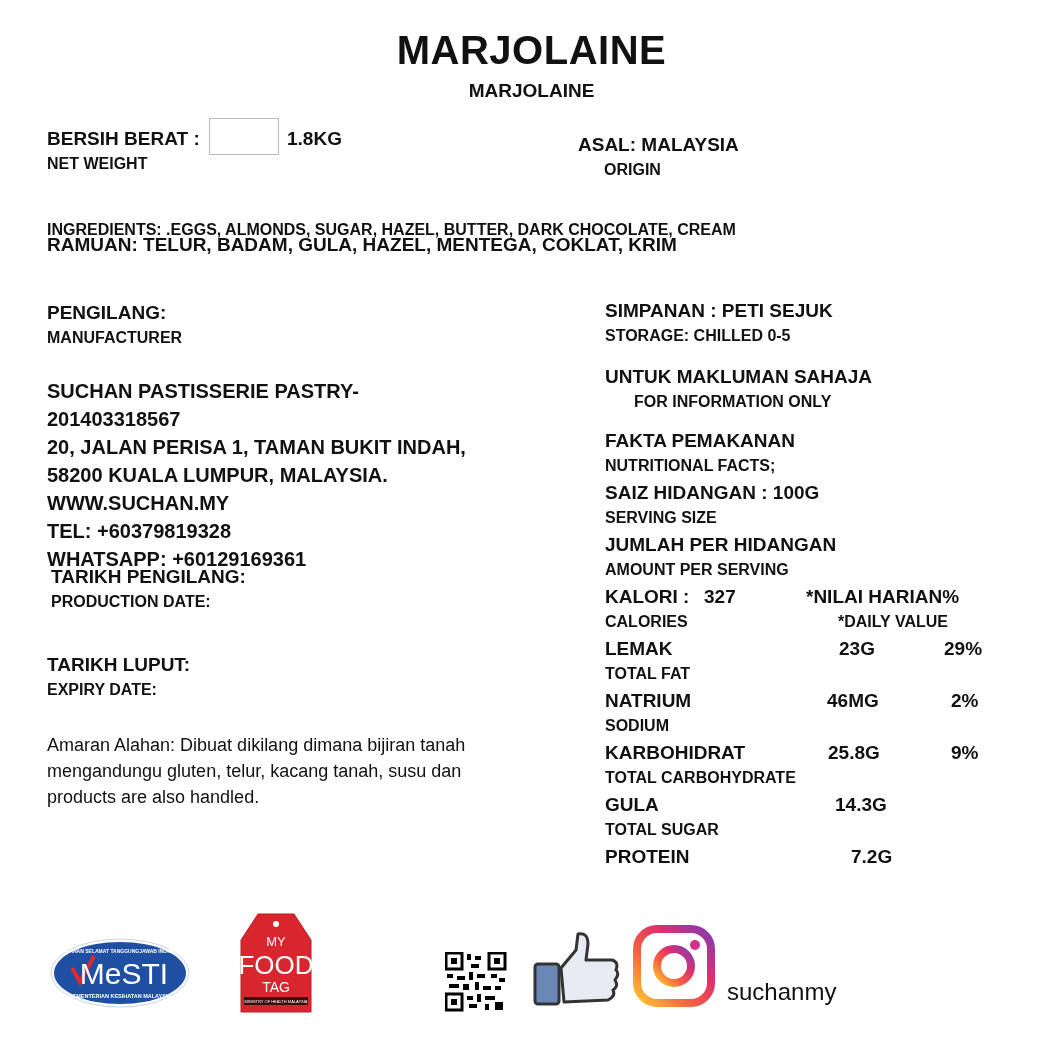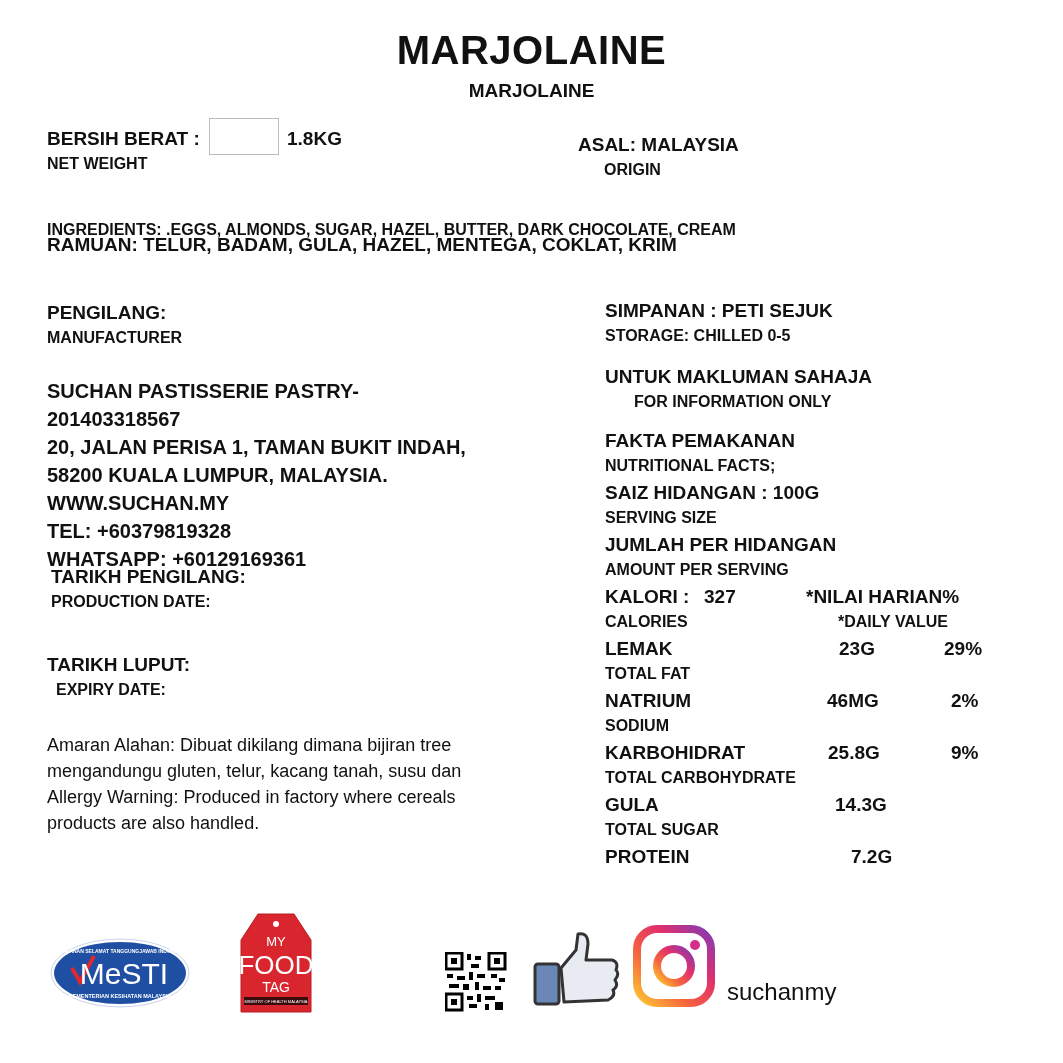--- a/index.html
+++ b/index.html
@@ -39,26 +39,25 @@
 <div class="abs b20" style="left:47px;top:388px;">201403318567</div>
 <div class="abs b20" style="left:47px;top:416px;">20, JALAN PERISA 1, TAMAN BUKIT INDAH,</div>
 <div class="abs b20" style="left:47px;top:444px;">58200 KUALA LUMPUR, MALAYSIA.</div>
 <div class="abs b20" style="left:47px;top:472px;">WWW.SUCHAN.MY</div>
 <div class="abs b20" style="left:47px;top:500px;">TEL: +60379819328</div>
 <div class="abs b20" style="left:47px;top:528px;">WHATSAPP: +60129169361</div>
 
 <div class="abs b19" style="left:51px;top:566px;">TARIKH  PENGILANG:</div>
 <div class="abs s16" style="left:51px;top:593px;">PRODUCTION DATE:</div>
 <div class="abs b19" style="left:47px;top:654px;">TARIKH  LUPUT:</div>
-<div class="abs s16" style="left:47px;top:681px;margin-left:9px;">EXPIRY DATE:</div>
+<div class="abs s16" style="left:47px;top:681px;">EXPIRY DATE:</div>
 
 <div class="allergy">
-  <div>Amaran Alahan: Dibuat dikilang dimana bijiran tree</div>
+  <div>Amaran Alahan: Dibuat dikilang dimana bijiran tanah</div>
   <div>mengandungu gluten, telur, kacang tanah, susu dan</div>
-  <div>Allergy Warning:  Produced in factory where cereals</div>
   <div>products are also handled.</div>
 </div>
 
 <div class="abs b19" style="left:605px;top:300px;">SIMPANAN : PETI SEJUK</div>
 <div class="abs s16" style="left:605px;top:327px;">STORAGE: CHILLED 0-5</div>
 <div class="abs b19" style="left:605px;top:366px;">UNTUK MAKLUMAN SAHAJA</div>
 <div class="abs s16" style="left:634px;top:393px;">FOR INFORMATION ONLY</div>
 <div class="abs b19" style="left:605px;top:430px;">FAKTA PEMAKANAN</div>
 <div class="abs s16" style="left:605px;top:457px;">NUTRITIONAL FACTS;</div>
 <div class="abs b19" style="left:605px;top:482px;">SAIZ HIDANGAN : 100G</div>

